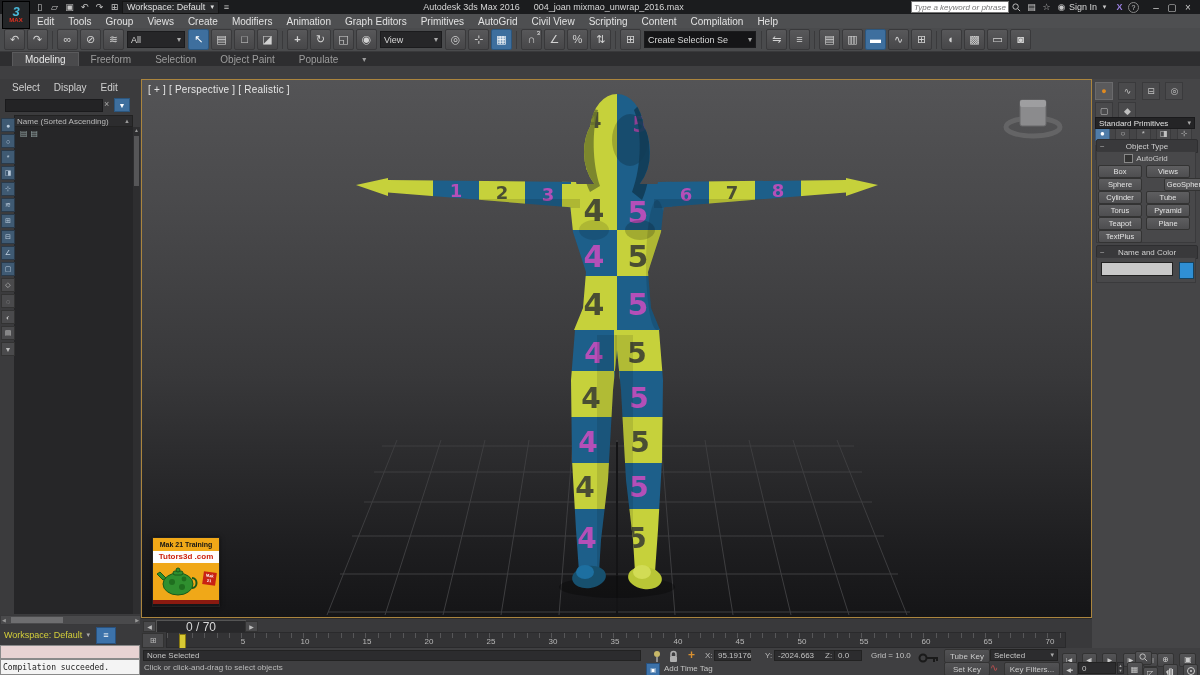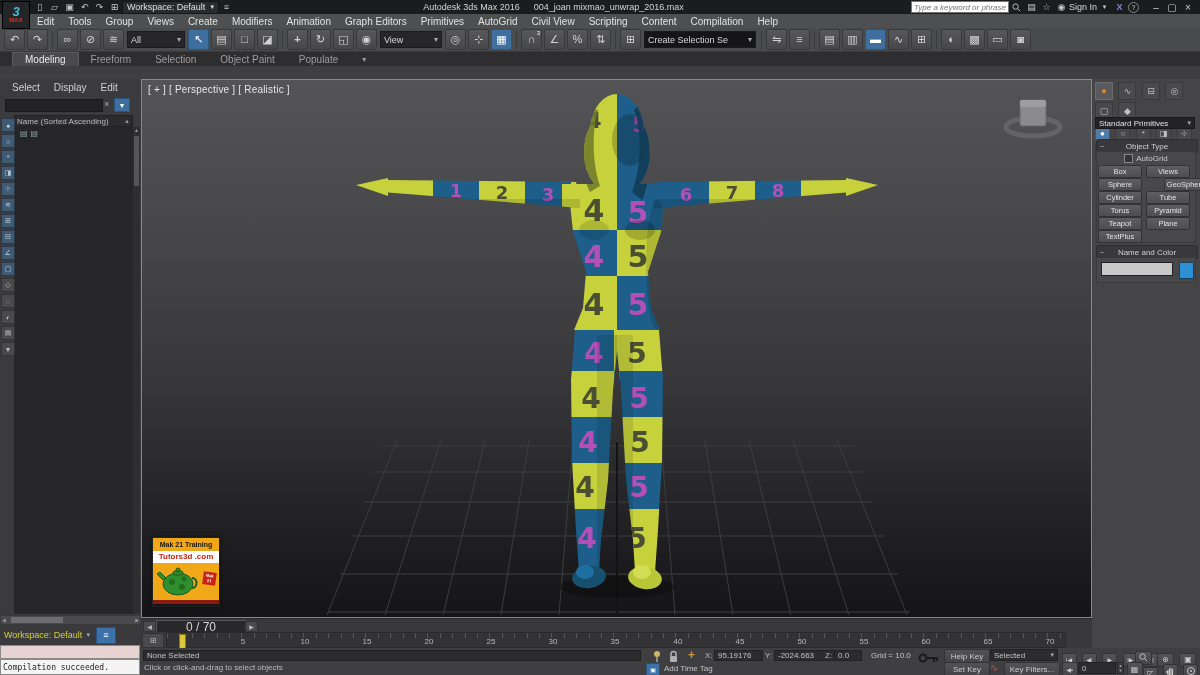--- a/index.html
+++ b/index.html
@@ -535,39 +535,39 @@
   </span>
   <span class="abs" style="left:668px;top:649px">
     <svg width="11" height="13" viewBox="0 0 11 13">
         <path d="M3,6 V4 a2.5,2.5 0 0 1 5,0 V6" fill="none" stroke="#b0b0b0" stroke-width="1.5"></path>
         <rect x="2" y="6" width="7" height="6" rx="1" fill="#b0b0b0"></rect>
       </svg>
   </span>
   <span class="abs" style="left:688px;top:648px;font-size:12px;font-weight:bold;color:#d89030">+</span>
 
   <span class="slabel" style="left:705px;top:651px">X:</span>
-  <div class="fld" style="left:714px;top:650px;width:49px;height:11px">95.19176</div>
+  <div class="fld" style="left:714px;top:650px;width:37px;height:11px">95.19176</div>
   <span class="slabel" style="left:765px;top:651px">Y:</span>
   <div class="fld" style="left:774px;top:650px;width:61px;height:11px">-2024.663</div>
   <span class="slabel" style="left:825px;top:651px">Z:</span>
   <div class="fld" style="left:834px;top:650px;width:28px;height:11px">0.0</div>
   <div class="fld" style="left:868px;top:650px;width:62px;height:11px;border:none;background:transparent">Grid = 10.0</div>
 
   <span class="abs" style="left:646px;top:663px;width:12px;height:11px;background:#3c72aa;border:1px solid #28517e;color:#fff;font-size:6px;display:inline-flex;align-items:center;justify-content:center">▣</span>
   <div class="fld" style="left:661px;top:663px;width:130px;height:11px;border:none;background:transparent">Add Time Tag</div>
 
   <span class="abs" style="left:918px;top:650px">
     <svg width="22" height="16" viewBox="0 0 22 16">
         <circle cx="5" cy="8" r="3.5" fill="none" stroke="#1a1a1a" stroke-width="2"></circle>
         <line x1="8.5" y1="8" x2="20" y2="8" stroke="#1a1a1a" stroke-width="2"></line>
         <line x1="16" y1="8" x2="16" y2="12" stroke="#1a1a1a" stroke-width="2"></line>
         <line x1="19" y1="8" x2="19" y2="11" stroke="#1a1a1a" stroke-width="2"></line>
       </svg>
   </span>
-  <div class="sbtn" style="left:944px;top:649px;width:44px;height:12px">Help Key</div>
+  <div class="sbtn" style="left:944px;top:649px;width:44px;height:12px">Tube Key</div>
   <div class="sbtn" style="left:944px;top:662px;width:44px;height:12px">Set Key</div>
   <div class="fld" style="left:990px;top:649px;width:68px;height:12px;justify-content:space-between">
     <span>Selected</span>
     <span style="font-size:7px;color:#aaa">▾</span>
   </div>
   <span class="abs" style="left:990px;top:662px;font-size:10px;color:#c05050">∿</span>
   <div class="sbtn" style="left:1004px;top:662px;width:54px;height:12px">Key Filters...</div>
 
   <div class="abs" style="left:1061px;top:648px">
     <span class="pbtn">|◀</span>

